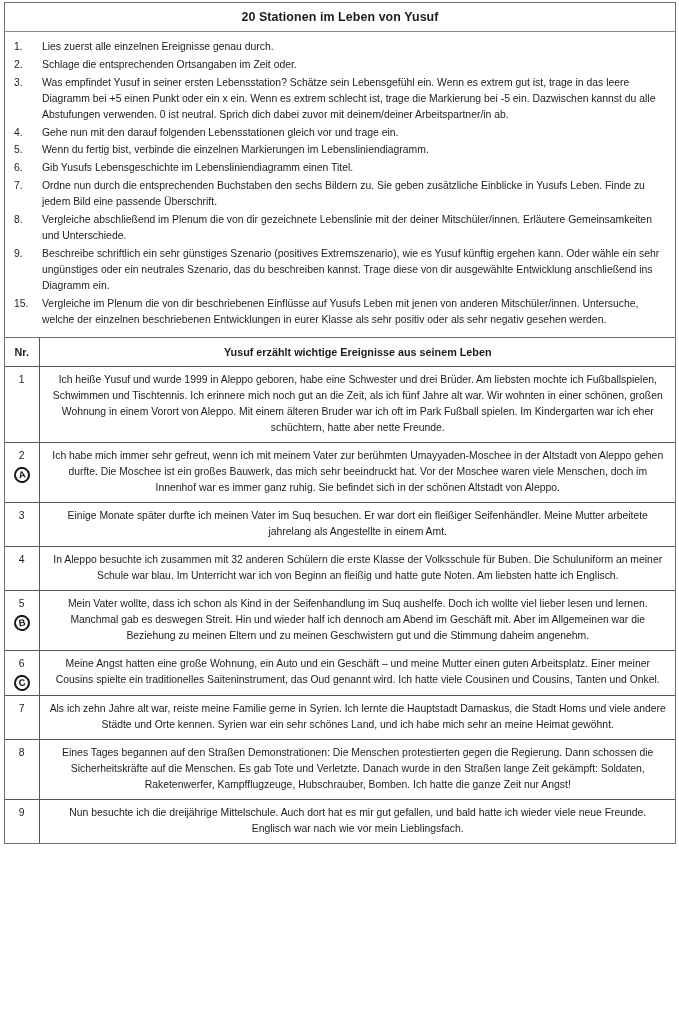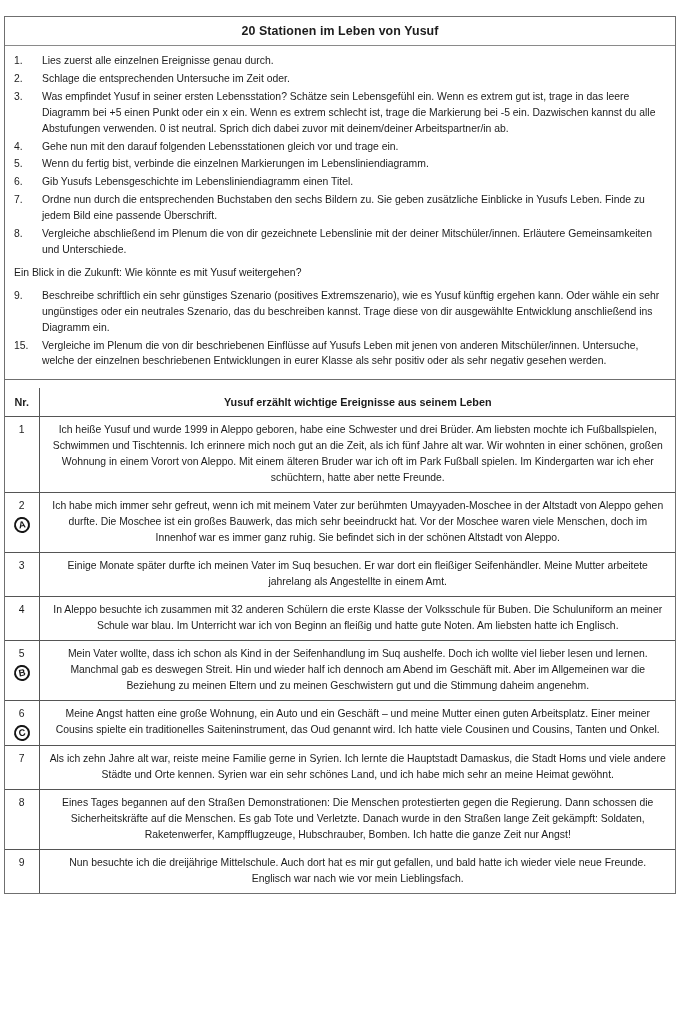--- a/index.html
+++ b/index.html
@@ -6,21 +6,21 @@
   html, body {
     margin: 0; padding: 0;
     width: 679px; height: 1024px;
     background: #ffffff;
     font-family: "Liberation Sans", "DejaVu Sans", sans-serif;
     color: #1c1c1c;
     overflow: hidden;
   }
   .sheet {
     position: absolute;
-    left: 4px; top: 16px;
+    left: 4px; top: 2px;
     width: 672px;
     border: 1.4px solid #6f6f6f;
     background: #fff;
   }
   
   .title-row {
     height: 29px;
     line-height: 29px;
     text-align: center;
     font-weight: bold;
@@ -41,21 +41,20 @@
   .step-text { flex: 1; padding-right: 2px; }
   .bold { font-weight: normal; }
   .future-heading { margin: 7px 0 7px 0; }
   
   table.events {
     width: 100%;
     border-collapse: collapse;
     font-size: 10.4px;
     line-height: 16px;
     table-layout: fixed;
-    margin-top: 8px;
   }
   table.events th, table.events td { vertical-align: top; }
   th.nr-col, td.nr-col {
     width: 34px;
     border-right: 1.4px solid #555;
     text-align: center;
     padding: 5px 2px 4px 2px;
   }
   th.text-col, td.text-col {
     text-align: center;
@@ -95,21 +94,21 @@
 
     <div class="steps">
 
         <div class="step">
           <span class="step-num">1.</span>
           <span class="step-text"><span>Lies zuerst </span><span class="bold">alle</span><span> einzelnen Ereignisse genau durch.</span></span>
         </div>
 
         <div class="step">
           <span class="step-num">2.</span>
-          <span class="step-text"><span>Schlage die entsprechenden Untersuche im </span><span class="bold">Zeit</span><span> oder.</span></span>
+          <span class="step-text"><span>Schlage die entsprechenden Ortsangaben im </span><span class="bold">Zeit</span><span> oder.</span></span>
         </div>
 
         <div class="step">
           <span class="step-num">3.</span>
           <span class="step-text"><span>Was empfindet Yusuf in seiner ersten Lebensstation? Schätze sein Lebensgefühl ein. Wenn es extrem gut ist, trage in das </span><span class="bold">leere Diagramm</span><span> bei +5 einen Punkt oder ein x ein. Wenn es extrem schlecht ist, trage die Markierung bei -5 ein. Dazwischen kannst du alle Abstufungen verwenden. 0 ist neutral. Sprich dich dabei zuvor mit deinem/deiner Arbeitspartner/in ab.</span></span>
         </div>
 
         <div class="step">
           <span class="step-num">4.</span>
           <span class="step-text"><span>Gehe nun mit den darauf folgenden Lebensstationen gleich vor und trage ein.</span></span>
@@ -129,21 +128,20 @@
           <span class="step-num">7.</span>
           <span class="step-text"><span>Ordne nun durch die entsprechenden Buchstaben den sechs Bildern zu. Sie geben zusätzliche Einblicke in Yusufs Leben. Finde zu jedem Bild eine passende </span><span class="bold">Überschrift</span><span>.</span></span>
         </div>
 
         <div class="step">
           <span class="step-num">8.</span>
           <span class="step-text"><span>Vergleiche abschließend im Plenum die von dir gezeichnete Lebenslinie mit der deiner Mitschüler/innen. Erläutere Gemeinsamkeiten und Unterschiede.</span></span>
         </div>
       </div>
 
-    <p class="future-heading">Ein Blick in die Zukunft: Wie könnte es mit Yusuf weitergehen?</p>
 
     <div class="steps">
 
         <div class="step">
           <span class="step-num">9.</span>
           <span class="step-text"><span>Beschreibe </span><span class="bold">schriftlich</span><span> ein sehr günstiges Szenario (positives Extremszenario), wie es Yusuf künftig ergehen kann. Oder wähle ein sehr ungünstiges oder ein neutrales Szenario, das du beschreiben kannst. Trage diese von dir ausgewählte Entwicklung anschließend </span><span class="bold">ins Diagramm</span><span> ein.</span></span>
         </div>
 
         <div class="step">
           <span class="step-num">15.</span>

